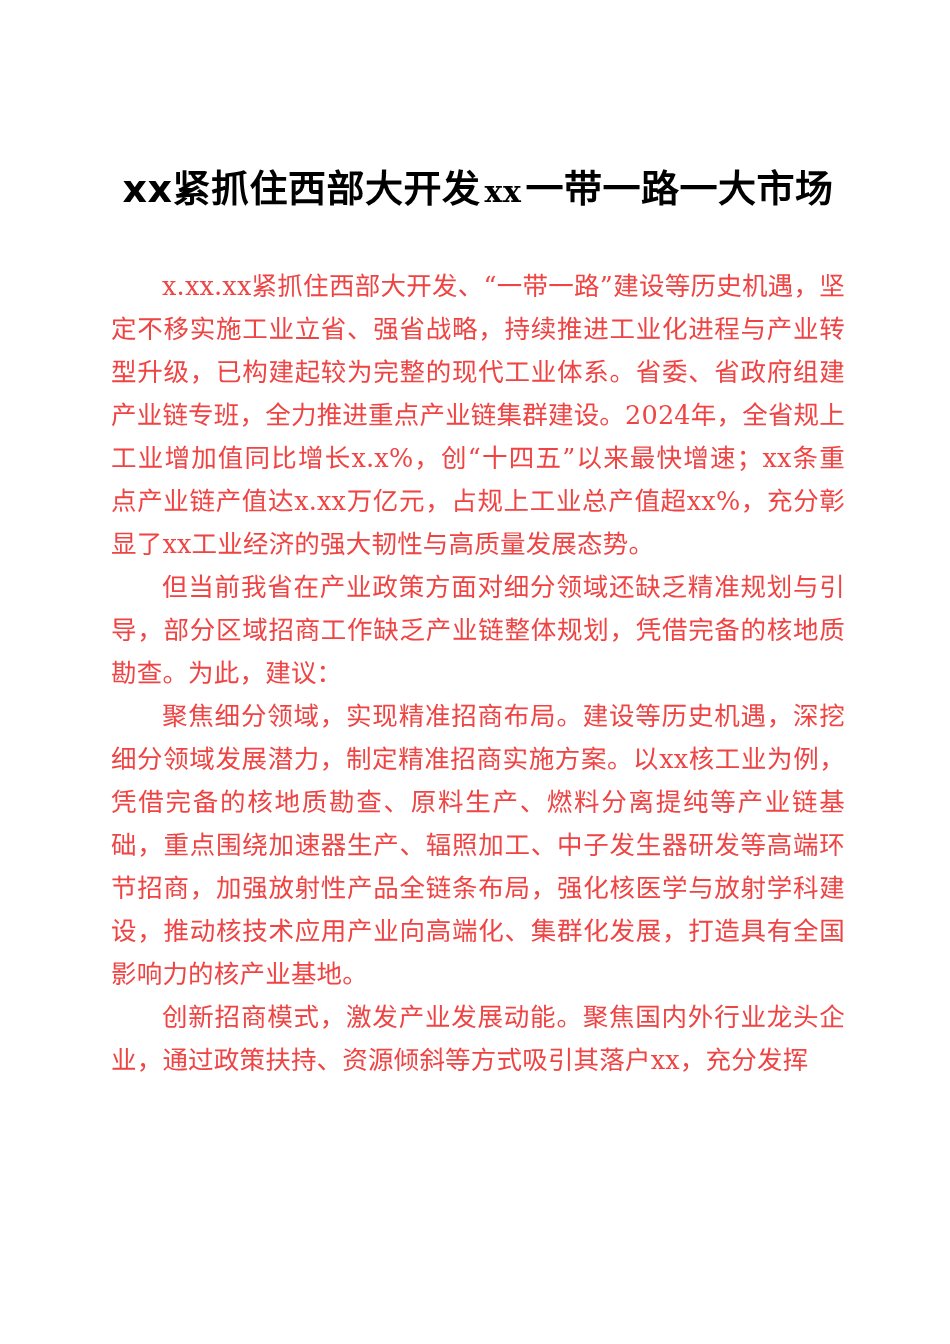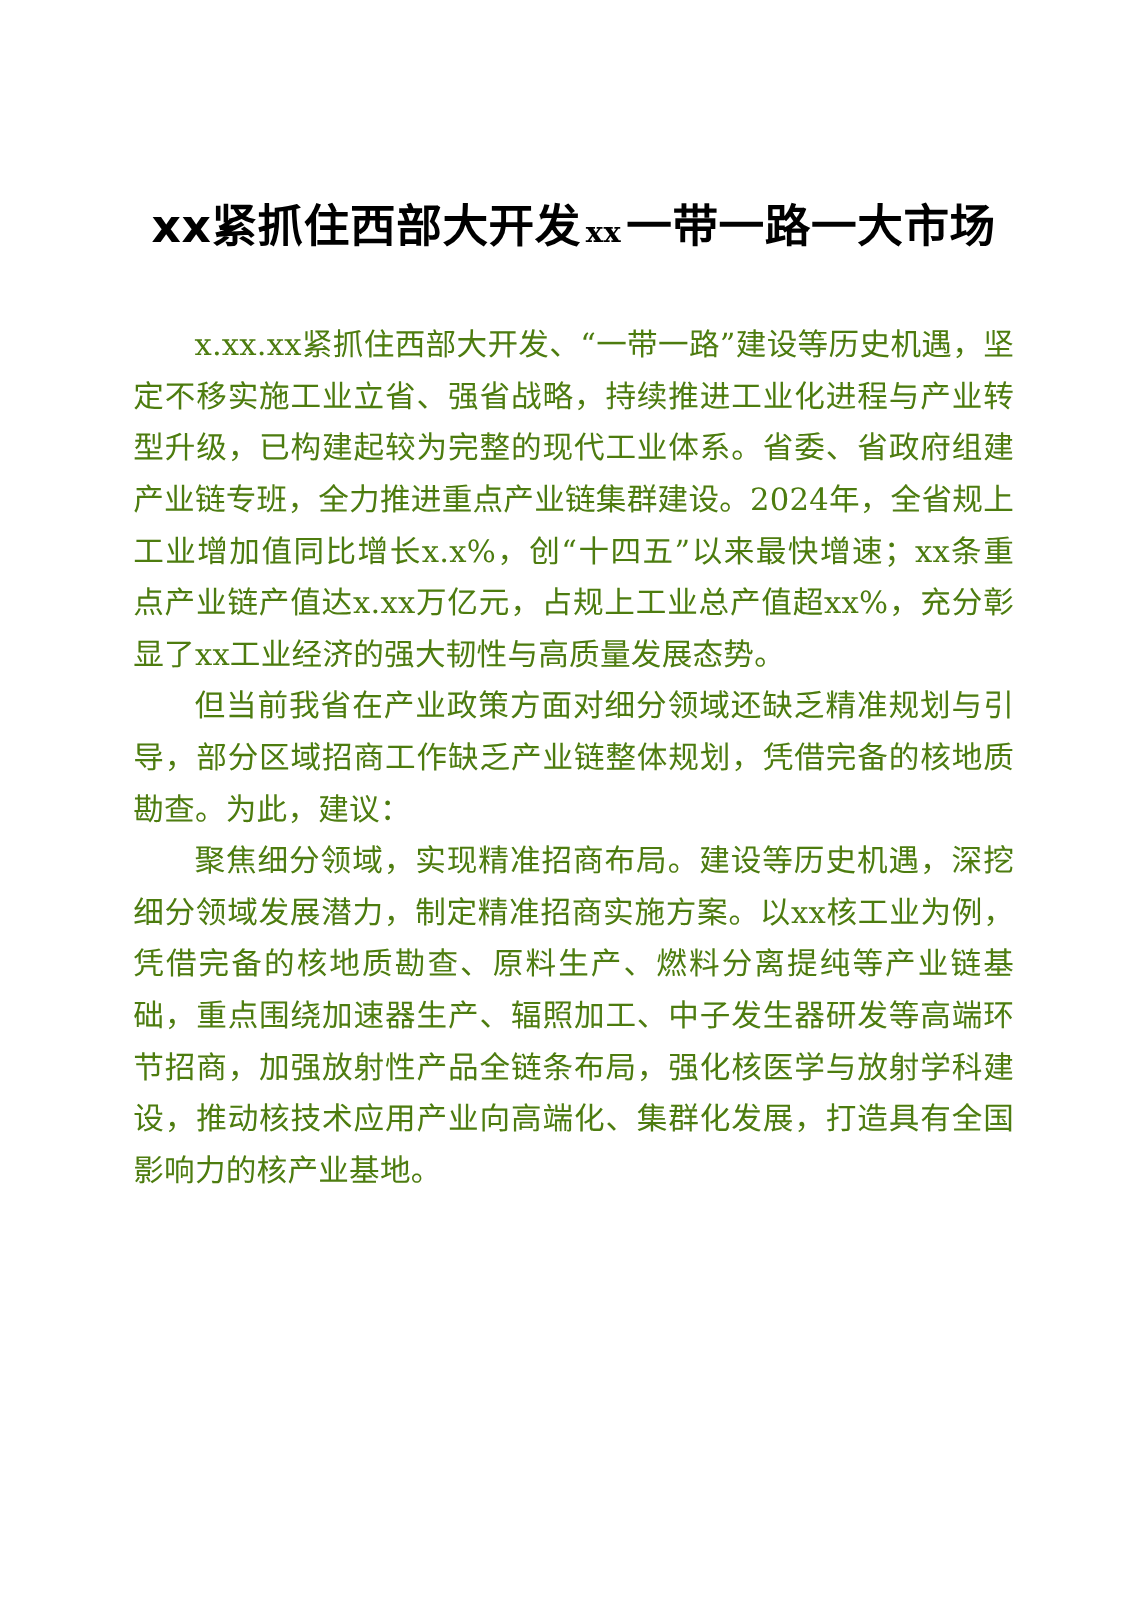--- a/index.html
+++ b/index.html
@@ -35,35 +35,35 @@
     font-size: 38px;
     line-height: 58px;
     text-align: center;
     color: #000000;
     letter-spacing: 0.5px;
   }
 
   .title-latin {
     font-family: "DejaVu Serif", "Liberation Serif", serif;
     font-weight: 700;
-    font-size: 24px;
+    font-size: 30px;
     padding: 0 4px;
   }
 
   .body-block {
     margin-top: 44px;
   }
 
   .para {
     margin: 0 0 0 0;
     padding: 0;
     font-family: "DejaVu Serif", "Liberation Serif", serif;
     font-size: 25.5px;
     line-height: 43px;
-    color: #4d7c0f;
+    color: #ef4444;
     text-align: justify;
     text-align-last: left;
     text-indent: 2em;
     letter-spacing: 0.2px;
     word-break: break-all;
   }
 
   .para.tight-last {
     text-align-last: left;
   }
@@ -80,16 +80,17 @@
     </h1>
 
     <div class="body-block">
 
       <p class="para">x.xx.xx紧抓住西部大开发、“一带一路”建设等历史机遇，坚定不移实施工业立省、强省战略，持续推进工业化进程与产业转型升级，已构建起较为完整的现代工业体系。省委、省政府组建产业链专班，全力推进重点产业链集群建设。2024年，全省规上工业增加值同比增长x.x%，创“十四五”以来最快增速；xx条重点产业链产值达x.xx万亿元，占规上工业总产值超xx%，充分彰显了xx工业经济的强大韧性与高质量发展态势。</p>
 
       <p class="para">但当前我省在产业政策方面对细分领域还缺乏精准规划与引导，部分区域招商工作缺乏产业链整体规划，凭借完备的核地质勘查。为此，建议：</p>
 
       <p class="para">聚焦细分领域，实现精准招商布局。建设等历史机遇，深挖细分领域发展潜力，制定精准招商实施方案。以xx核工业为例，凭借完备的核地质勘查、原料生产、燃料分离提纯等产业链基础，重点围绕加速器生产、辐照加工、中子发生器研发等高端环节招商，加强放射性产品全链条布局，强化核医学与放射学科建设，推动核技术应用产业向高端化、集群化发展，打造具有全国影响力的核产业基地。</p>
 
+      <p class="para tight-last">创新招商模式，激发产业发展动能。聚焦国内外行业龙头企业，通过政策扶持、资源倾斜等方式吸引其落户xx，充分发挥</p>
 
     </div>
   </div>
 </div>
 
 </body></html>

